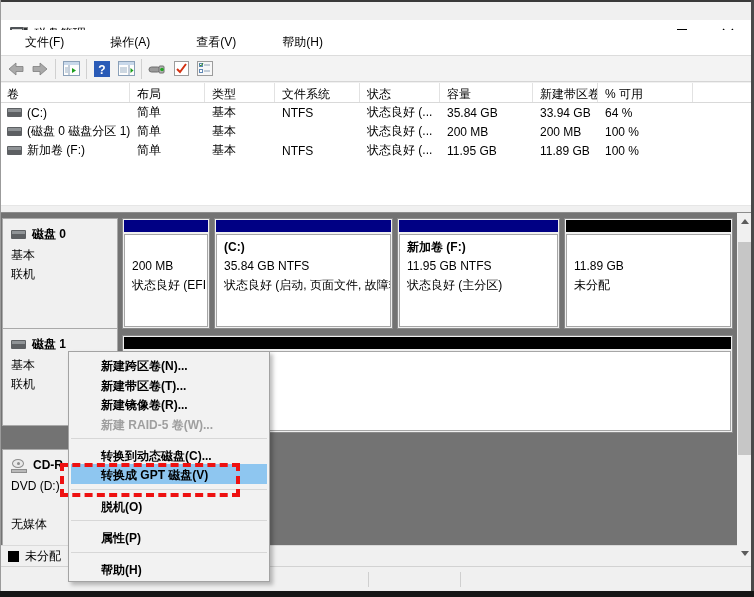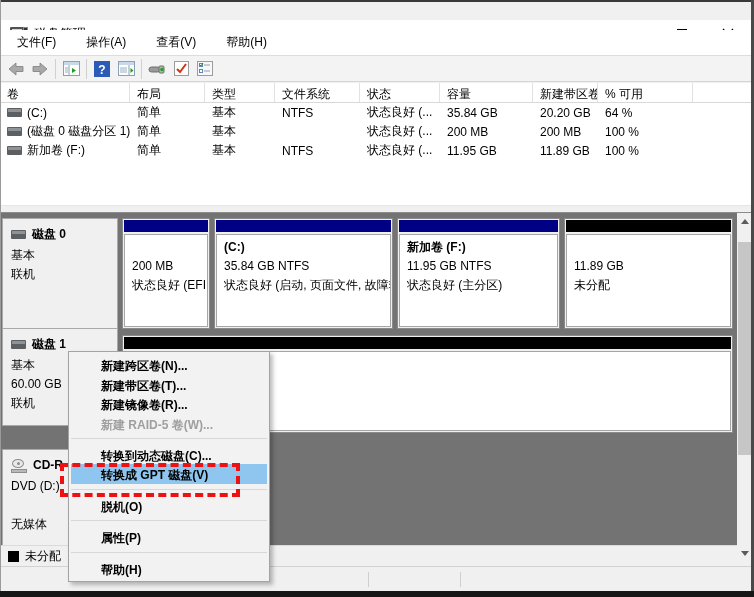--- a/index.html
+++ b/index.html
@@ -20,21 +20,21 @@
   .app-icon .slot { position:absolute; left:2px; top:2px; width:10px; height:3px; background:#d8d8d8; }
   .app-icon .led { position:absolute; right:-2px; top:0; width:5px; height:5px; background:#2f3234; border:1px solid #888; }
   #titlebar .title-text { font-size:13px; }
   .win-controls { position:absolute; right:3px; top:0; height:28px; display:flex; }
   .win-btn { width:46px; height:28px; display:flex; align-items:center; justify-content:center; }
   .glyph-min { width:11px; height:1px; background:#000; }
   .glyph-max { width:10px; height:10px; border:1px solid #000; }
 
   
   #menubar { position:absolute; left:0; top:30px; width:754px; height:25px; background:#ffffff; display:flex; align-items:center; }
-  .menu-item { padding:4px 15px; }
+  .menu-item { padding:4px 23px; }
   .menu-item:first-child { margin-left:2px; }
 
   
   #toolbar { position:absolute; left:0; top:55px; width:754px; height:27px; background:#f3f3f3; border-top:1px solid #dcdcdc; border-bottom:1px solid #d5d5d5; display:flex; align-items:center; }
   .tb-btn { width:24px; height:22px; display:flex; align-items:center; justify-content:center; }
   .tb-sep { width:1px; height:20px; background:#d0d0d0; margin:0 3px; }
 
   
   #volume-pane { position:absolute; left:0; top:83px; width:754px; height:122px; background:#fff; }
   .vt-header { display:grid; grid-template-columns:130px 75px 70px 85px 80px 93px 65px 95px 61px; height:20px; background:#fff; border-bottom:1px solid #d9d9d9; }
@@ -212,21 +212,21 @@
     <div class="vt-row">
       <div class="vol-cell">
           <span class="drive-icon"></span>
           <span>(C:)</span>
         </div>
       <div class="cell">简单</div>
       <div class="cell">基本</div>
       <div class="cell">NTFS</div>
       <div class="cell">状态良好 (...</div>
       <div class="cell">35.84 GB</div>
-      <div class="cell">20.20 GB</div>
+      <div class="cell">33.94 GB</div>
       <div class="cell">64 %</div>
       <div class="cell"></div>
     </div>
     <div class="vt-row">
       <div class="vol-cell">
           <span class="drive-icon"></span>
           <span>(磁盘 0 磁盘分区 1)</span>
         </div>
       <div class="cell">简单</div>
       <div class="cell">基本</div>
@@ -299,21 +299,20 @@
         </div>
       </div>
     </div>
 
     <div class="disk-info" style="top:115px; height:98px;">
       <div class="dname">
           <span class="drive-icon"></span>
           <span>磁盘 1</span>
         </div>
       <div>基本</div>
-      <div>60.00 GB</div>
       <div>联机</div>
     </div>
     <div class="region-strip" style="top:122px; height:98px;">
       <div class="partition" style="flex:1">
         <div class="pbar" style="background-color: rgb(0, 0, 0);"></div>
         <div class="pbody"></div>
       </div>
     </div>
 
     <div class="disk-info" style="top:236px; height:100px;">

